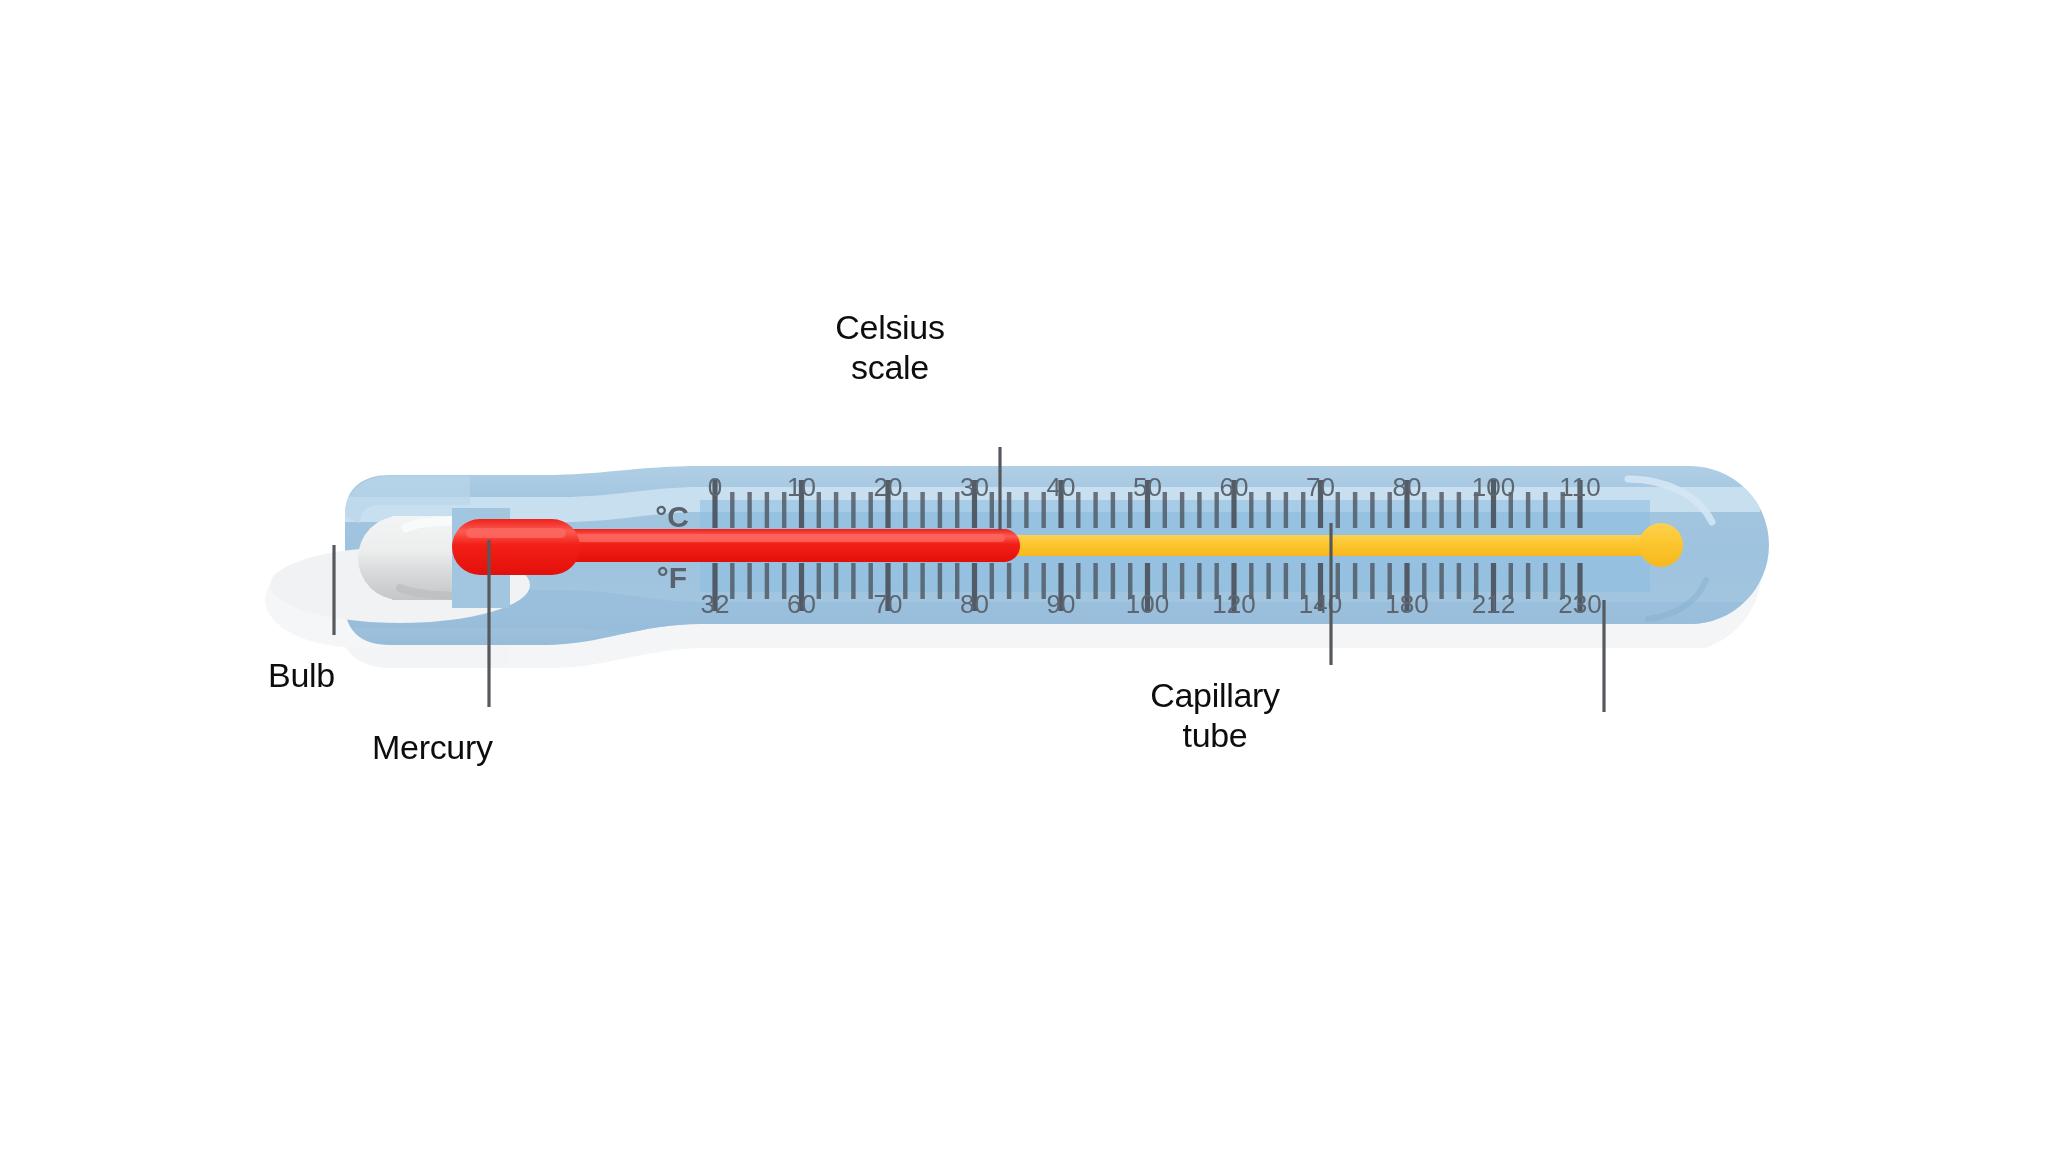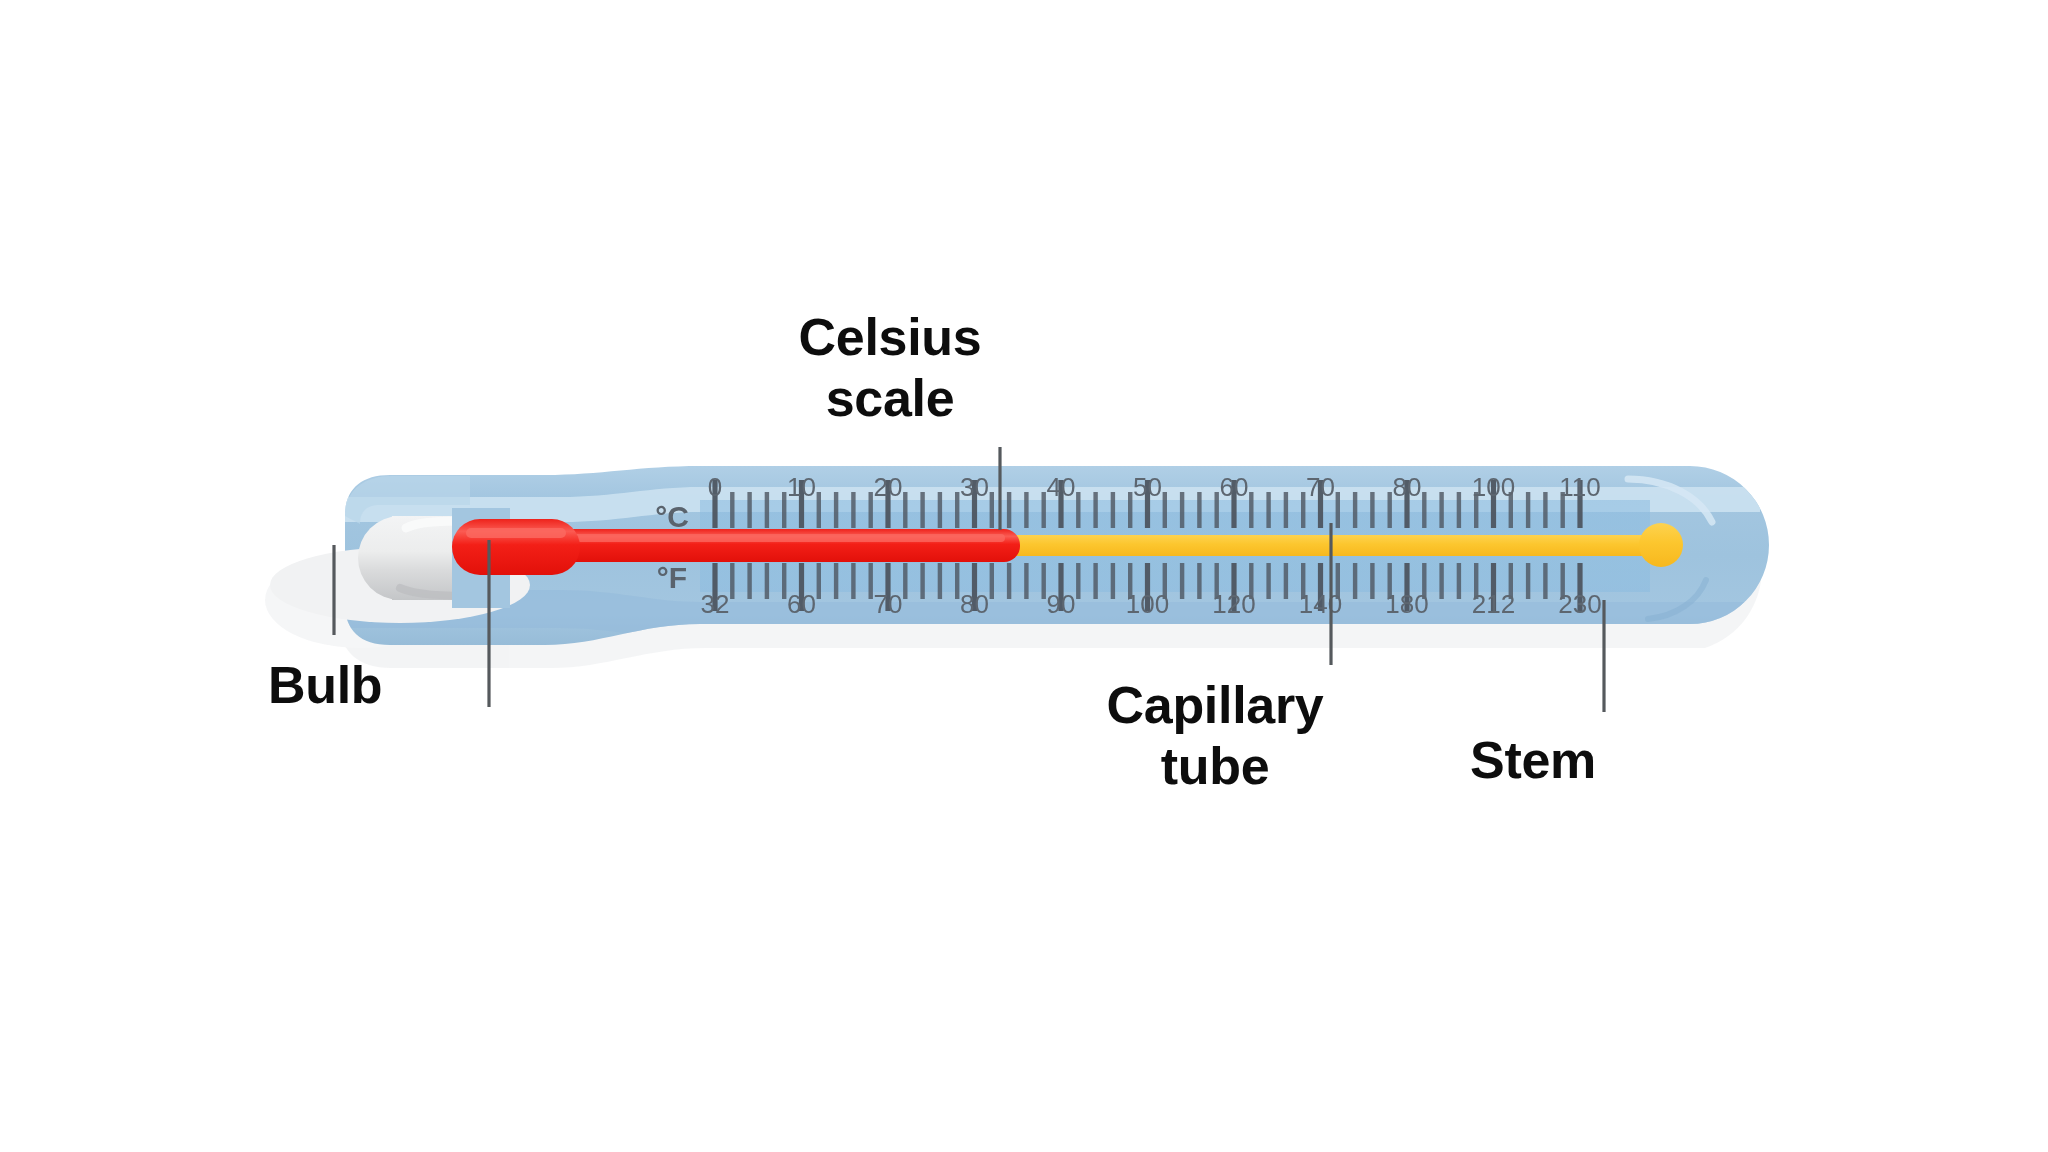--- a/index.html
+++ b/index.html
@@ -24,23 +24,23 @@
     position: absolute;
     left: 0;
     top: 0;
     width: 2048px;
     height: 1152px;
     display: block;
   }
   .callout-label {
     position: absolute;
     font-family: "Liberation Sans", sans-serif;
-    font-weight: bold;
+    font-weight: normal;
     color: #0d0d0d;
-    font-size: 52px;
+    font-size: 34px;
     line-height: 1.18;
     white-space: pre-line;
     letter-spacing: -0.3px;
   }
   .callout-label.center { text-align: center; }
   .callout-label.left   { text-align: center; }
 </style>
 </head>
 <body>
 
@@ -348,19 +348,19 @@
     <g id="leader-lines">
         <line x1="334" y1="635" x2="334" y2="545" stroke="#55595d" stroke-width="3.2"></line>
         <line x1="489" y1="707" x2="489" y2="540" stroke="#55595d" stroke-width="3.2"></line>
         <line x1="1000" y1="447" x2="1000" y2="530" stroke="#55595d" stroke-width="3.2"></line>
         <line x1="1331" y1="665" x2="1331" y2="523" stroke="#55595d" stroke-width="3.2"></line>
         <line x1="1604" y1="712" x2="1604" y2="600" stroke="#55595d" stroke-width="3.2"></line>
       </g>
   </svg>
 
   <div class="callout-label left" id="cl-0" style="left: 268px; top: 655px;">Bulb</div>
+  <div class="callout-label left" id="cl-1" style="left: 372px; top: 727px;">Mercury</div>
   <div class="callout-label center" id="cl-2" style="left: 730px; top: 307px; width: 320px;">Celsius
 scale</div>
   <div class="callout-label center" id="cl-3" style="left: 1055px; top: 675px; width: 320px;">Capillary
 tube</div>
-  <div class="callout-label center" id="cl-4" style="left: 1373px; top: 730px; width: 320px;">Stem</div>
 
 </div>
 
 </body></html>

